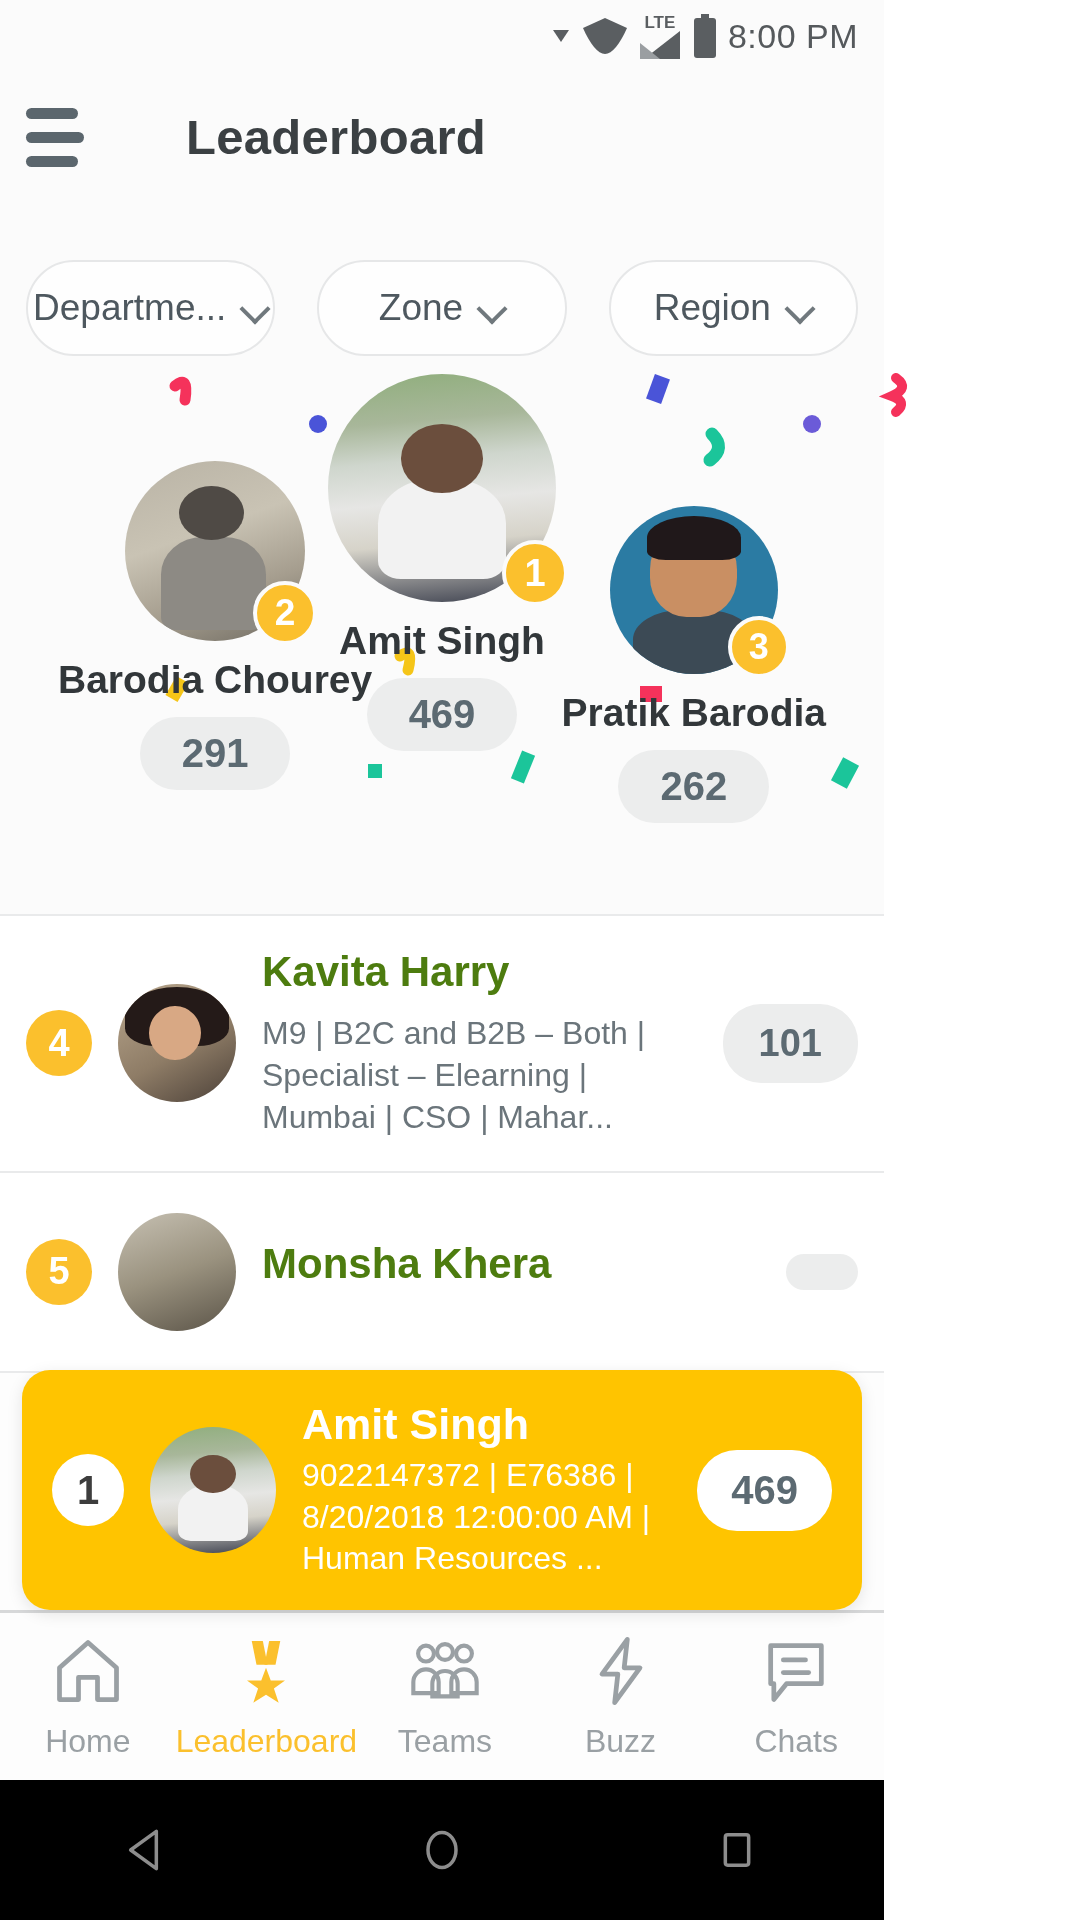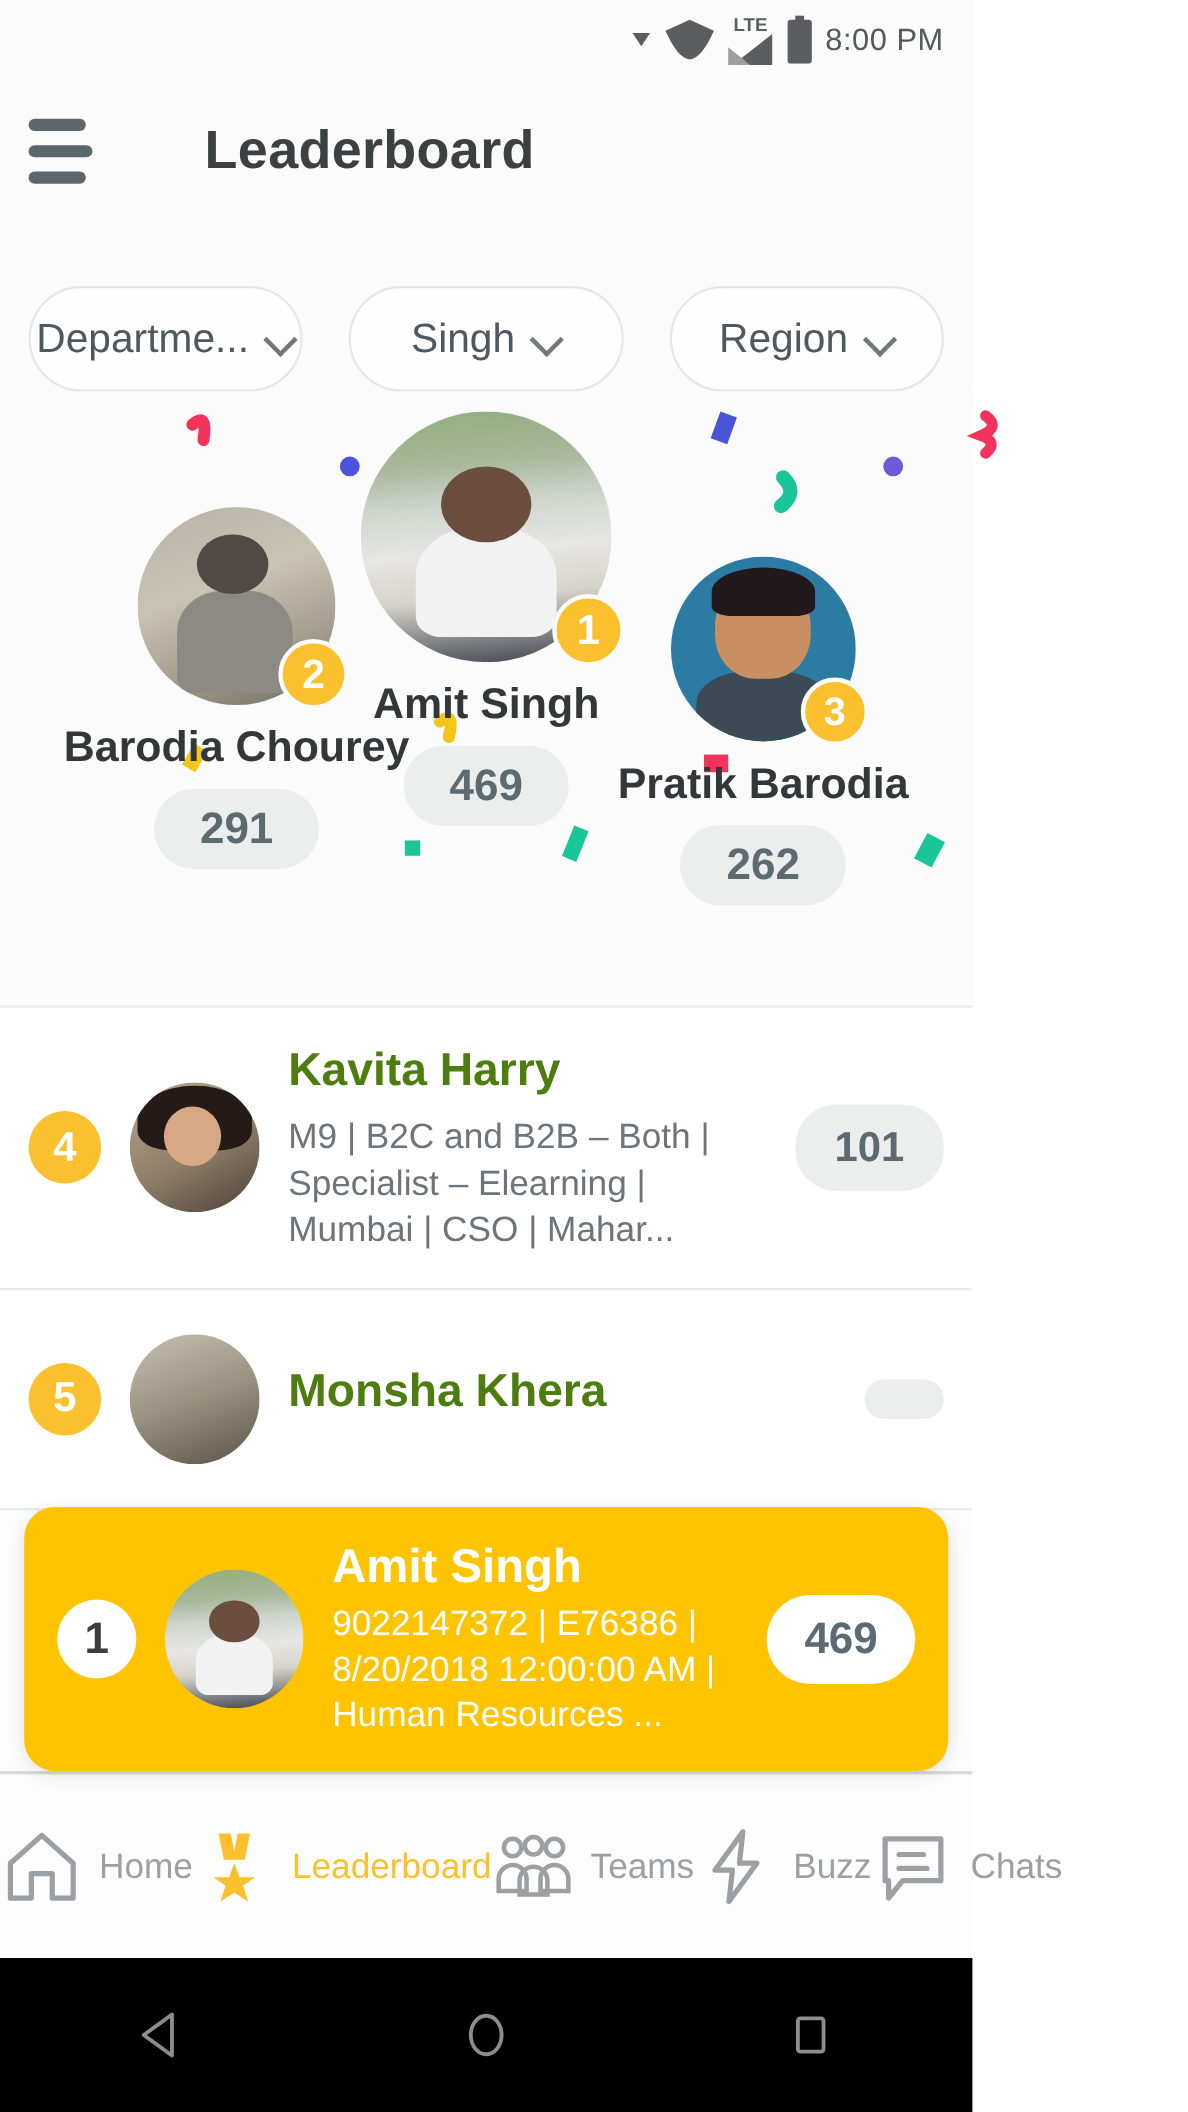--- a/index.html
+++ b/index.html
@@ -10,21 +10,21 @@
   }
   .phone { position: relative; width: 884px; height: 1920px; background: #fdfdfd; }
 
   
   .statusbar {
     height: 72px; display: flex; align-items: center;
     justify-content: flex-end; padding-right: 26px; gap: 10px;
     background: #fbfbfb;
   }
   .sb-icon { display: flex; align-items: center; }
-  .sb-time { font-size: 28px; color: #55595c; letter-spacing: .5px; }
+  .sb-time { font-size: 34px; color: #55595c; letter-spacing: .5px; }
   .lte-txt { font-size: 17px; color: #5a5e61; font-weight: bold; }
 
   
   .appbar { height: 130px; display: flex; align-items: center; padding-left: 26px; background: #fbfbfb; }
   .hamburger { width: 62px; display: flex; flex-direction: column; gap: 13px; padding: 6px 0; cursor: pointer; }
   .hamburger i { display: block; height: 11px; border-radius: 6px; background: #5b666d; }
   .hamburger i:nth-child(1) { width: 52px; }
   .hamburger i:nth-child(2) { width: 58px; }
   .hamburger i:nth-child(3) { width: 52px; }
   .appbar-title { margin-left: 98px; font-size: 49px; font-weight: bold; color: #3b4043; letter-spacing: .3px; }
@@ -137,21 +137,21 @@
     background: #ffffff; border-radius: 40px; padding: 18px 34px;
     font-size: 40px; font-weight: bold; color: #5c6a72; flex: none;
   }
 
   
   .bottomnav {
     position: absolute; left: 0; right: 0; bottom: 140px; height: 170px;
     background: #fdfdfd; border-top: 3px solid #d7d8d9;
     display: flex; align-items: center;
   }
-  .nav-item { flex: 1; display: flex; flex-direction: row; align-items: center; gap: 14px; cursor: pointer; }
+  .nav-item { flex: 1; display: flex; flex-direction: column; align-items: center; gap: 14px; cursor: pointer; }
   .nav-label { font-size: 32px; color: #9aa0a4; }
   .nav-item.active .nav-label { color: #fbc02d; }
 
   
   .sysnav {
     position: absolute; left: 0; right: 0; bottom: 0; height: 140px;
     background: #000000; display: flex; align-items: center; justify-content: space-around;
   }
   .sysnav div { display: flex; align-items: center; justify-content: center; width: 200px; }
 </style>
@@ -195,21 +195,21 @@
       </div>
     <div class="appbar-title">Leaderboard</div>
   </div>
 
   <div class="filters">
     <div class="chip">
       <span class="chip-label">Departme...</span>
       <span class="chev"></span>
     </div>
     <div class="chip">
-      <span class="chip-label">Singh</span>
+      <span class="chip-label">Zone</span>
       <span class="chev"></span>
     </div>
     <div class="chip">
       <span class="chip-label">Region</span>
       <span class="chev"></span>
     </div>
   </div>
 
   <div class="podium">
 

